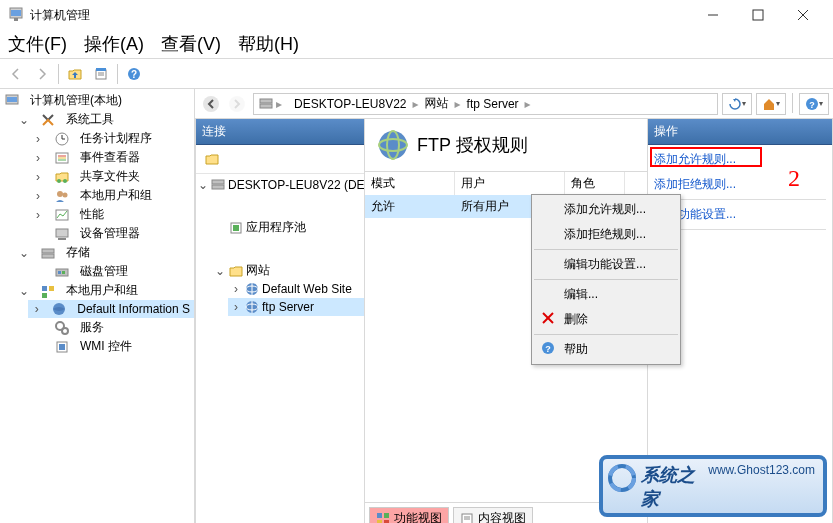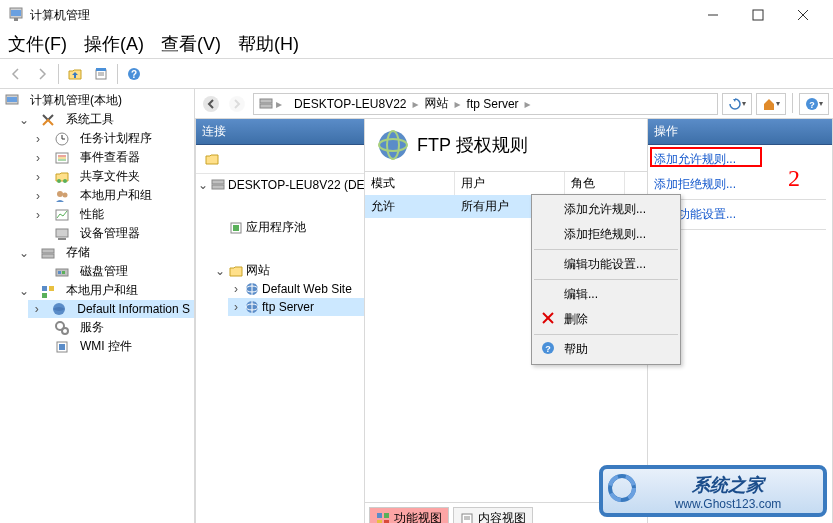--- a/index.html
+++ b/index.html
@@ -74,21 +74,21 @@
 .alink { color: #1156cc; cursor: pointer; padding: 2px 0; }
 .action-list .aicon { color: #1156cc; padding: 2px 0; }
 .highlight-box { position: absolute; border: 2px solid #ff0000; }
 .red-num { color: #ff0000; font-family: "Comic Sans MS", cursive; font-size: 24px; position: absolute; }
 
 .ctx-menu { position: absolute; background: #f0f0f0; border: 1px solid #999; box-shadow: 2px 2px 4px rgba(0,0,0,.2); padding: 2px; width: 150px; z-index: 10; }
 .ctx-item { padding: 4px 6px 4px 30px; font-size: 12px; position: relative; }
 .ctx-item .cicon { position: absolute; left: 6px; top: 3px; width: 16px; height: 16px; display: flex; align-items: center; justify-content: center; }
 .ctx-sep { height: 1px; background: #ccc; margin: 2px 0; }
 
-.watermark { position: absolute; right: 6px; bottom: 6px; border: 4px solid #3a7abf; border-radius: 8px; background: linear-gradient(#e8f0fa,#c5dbf2); padding: 4px 8px 2px 38px; display: flex; flex-direction: column; align-items: center; width: 228px; }
+.watermark { position: absolute; right: 6px; bottom: 6px; border: 4px solid #3a7abf; border-radius: 8px; background: linear-gradient(#e8f0fa,#c5dbf2); padding: 4px 8px 2px 38px; display: flex; flex-direction: row; align-items: flex-start; width: 228px; }
 .watermark .wicon { position: absolute; left: 4px; top: 4px; width: 30px; height: 30px; }
 .watermark .wtitle { font-size: 18px; font-weight: bold; font-style: italic; color: #1b4d8b; }
 .watermark .wurl { font-size: 12px; color: #1b4d8b; }
 
 svg { display: block; }
 </style>
 </head>
 <body>
 
 <div class="titlebar">

